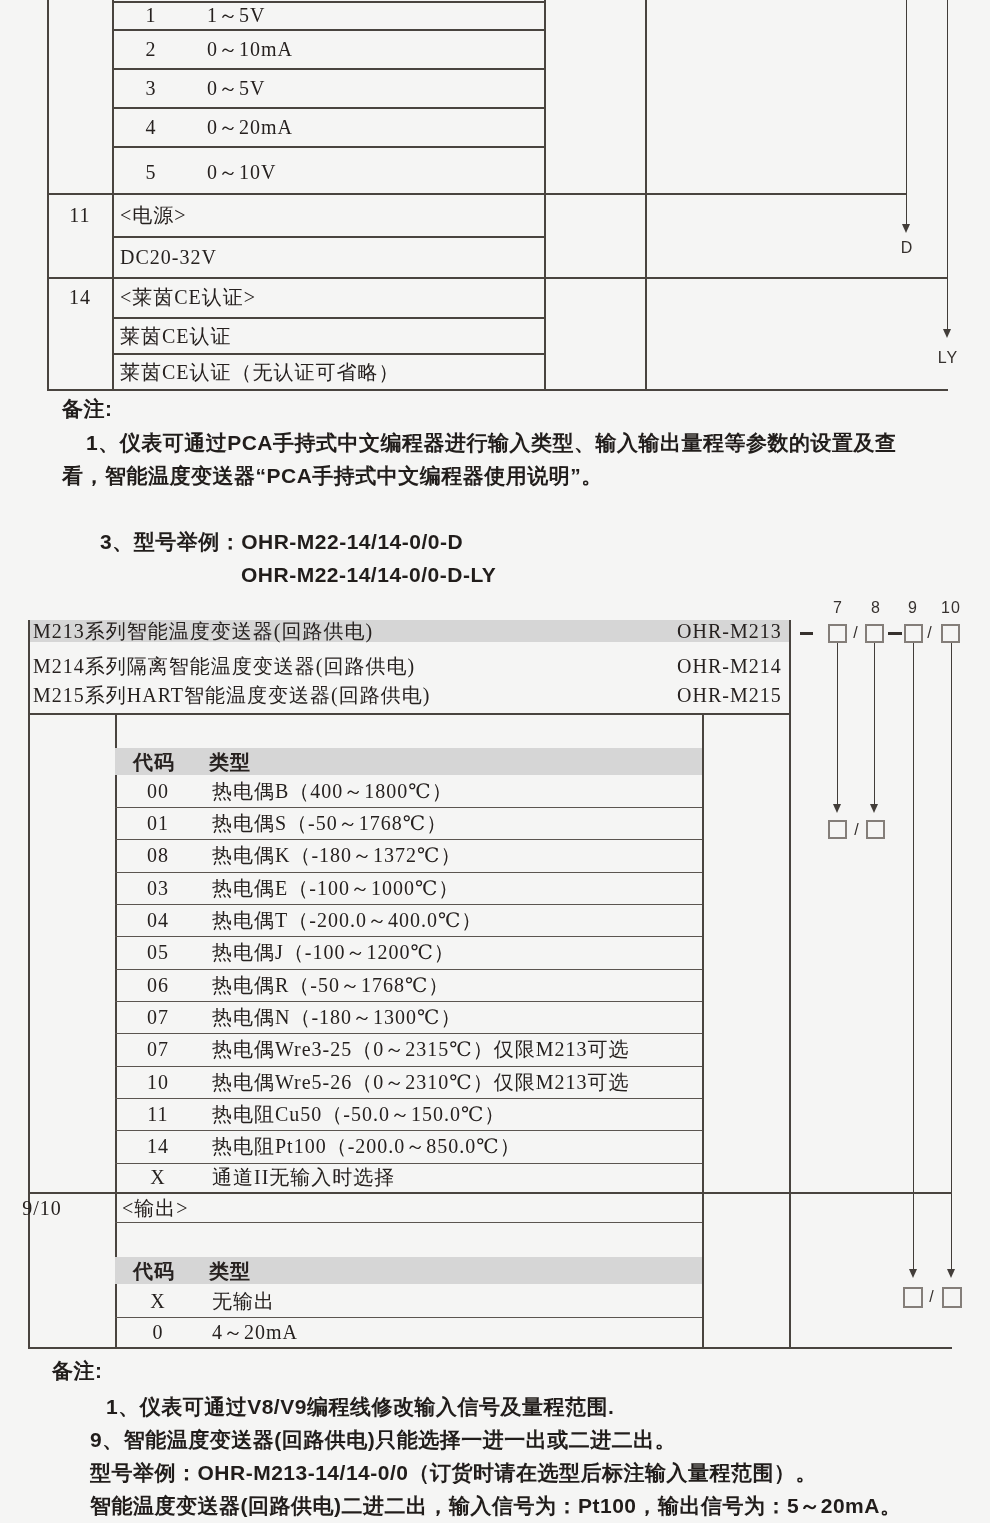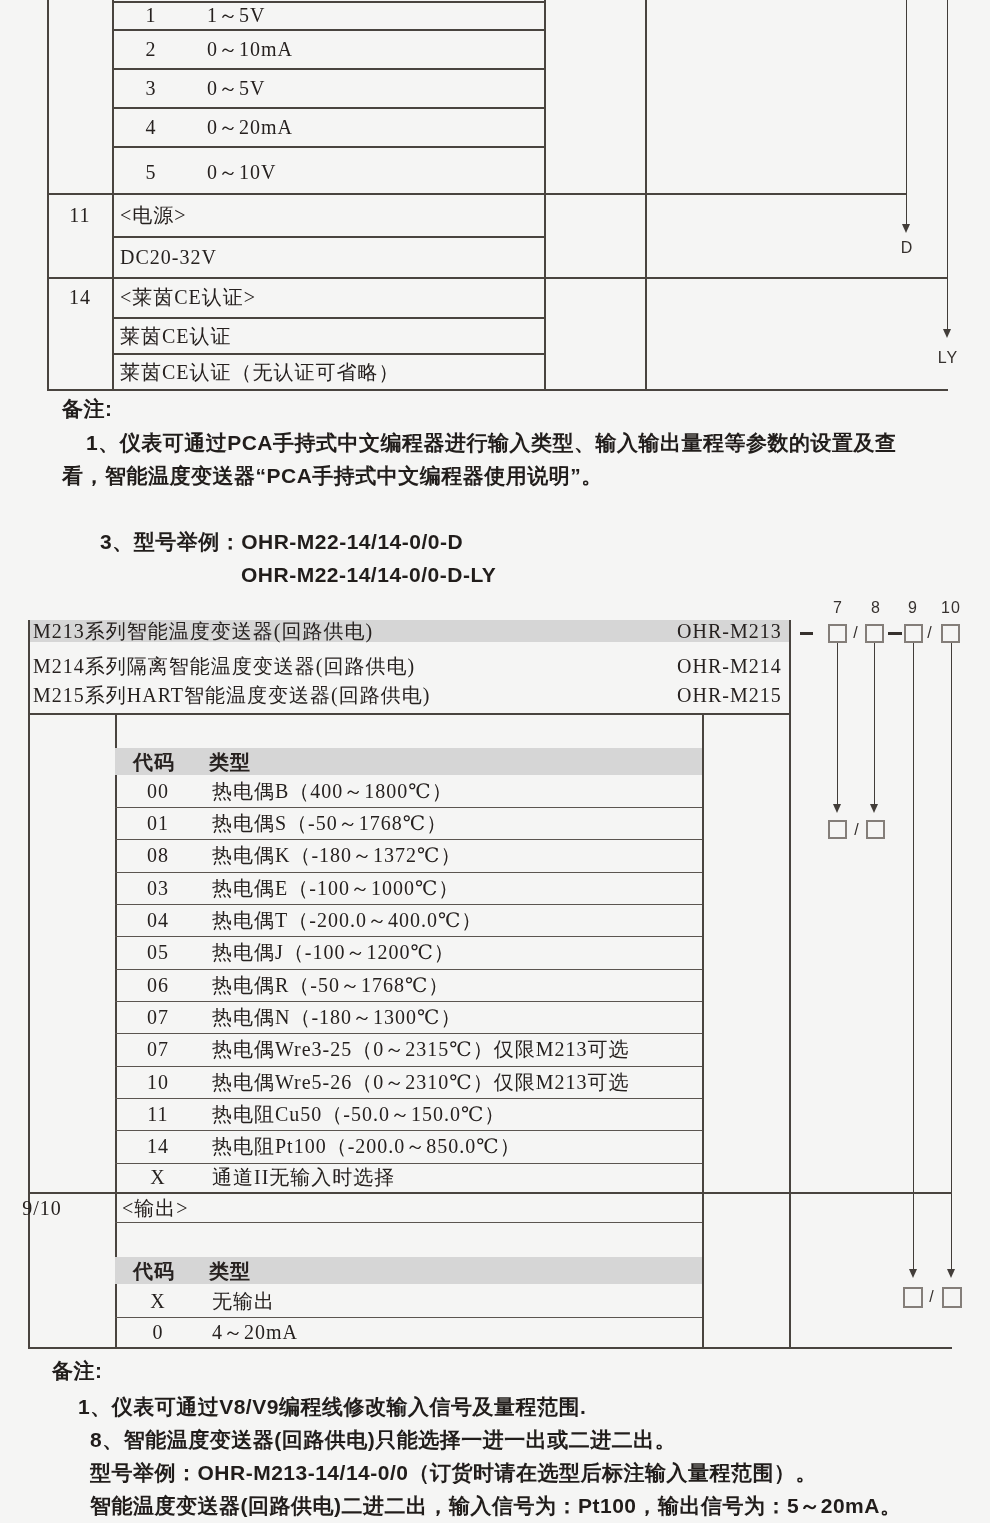--- a/index.html
+++ b/index.html
@@ -172,18 +172,18 @@
   <div class="t ser" style="left:133px;top:1259px;font-weight:bold">代码</div>
   <div class="t ser" style="left:209px;top:1259px;font-weight:bold">类型</div>
   <div class="t ser ctr" style="left:133px;top:1289px;width:50px">X</div>
   <div class="t ser" style="left:212px;top:1289px">无输出</div>
   <div class="hl2" style="left:115px;top:1317px;width:587px"></div>
   <div class="t ser ctr" style="left:133px;top:1320px;width:50px">0</div>
   <div class="t ser" style="left:212px;top:1320px">4～20mA</div>
   <div class="hl" style="left:28px;top:1347px;width:924px"></div>
 
   <div class="t sans" style="left:52px;top:1359px">备注:</div>
-  <div class="t sans" style="left:78px;top:1395px">1、仪表可通过V8/V9编程线修改输入信号及量程范围.</div>
-  <div class="t sans" style="left:90px;top:1428px">8、智能温度变送器(回路供电)只能选择一进一出或二进二出。</div>
+  <div class="t sans" style="left:106px;top:1395px">1、仪表可通过V8/V9编程线修改输入信号及量程范围.</div>
+  <div class="t sans" style="left:90px;top:1428px">9、智能温度变送器(回路供电)只能选择一进一出或二进二出。</div>
   <div class="t sans" style="left:90px;top:1461px">型号举例：OHR-M213-14/14-0/0（订货时请在选型后标注输入量程范围）。</div>
   <div class="t sans" style="left:90px;top:1494px">智能温度变送器(回路供电)二进二出，输入信号为：Pt100，输出信号为：5～20mA。</div>
 
 </div>
 
 </body></html>

